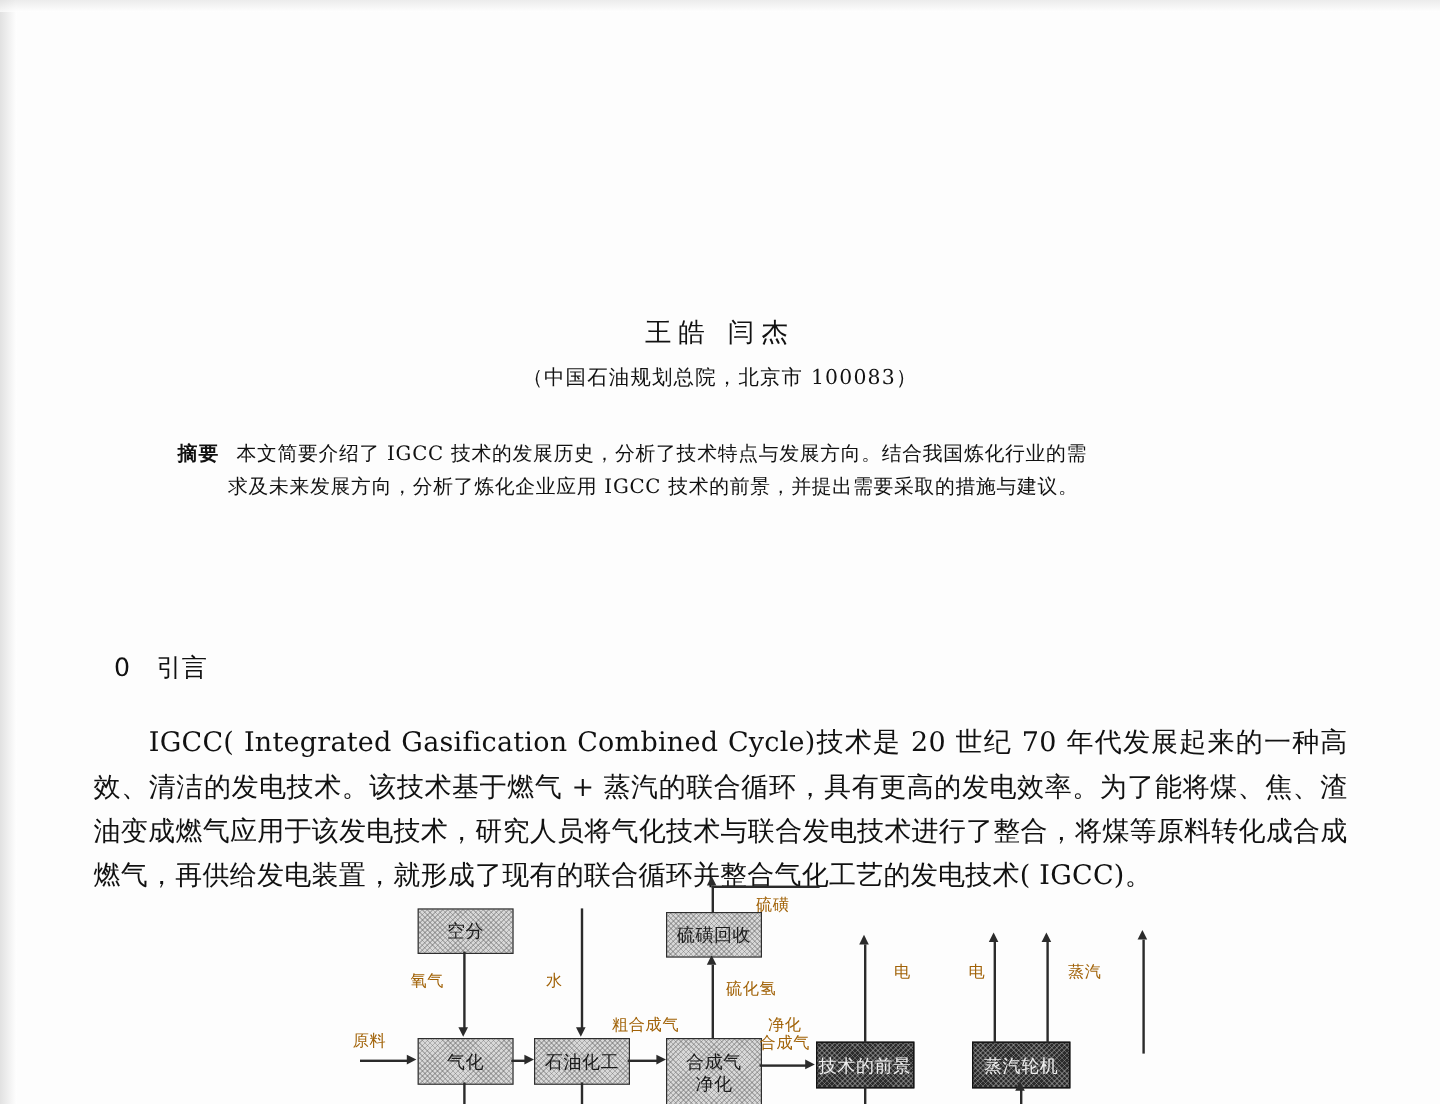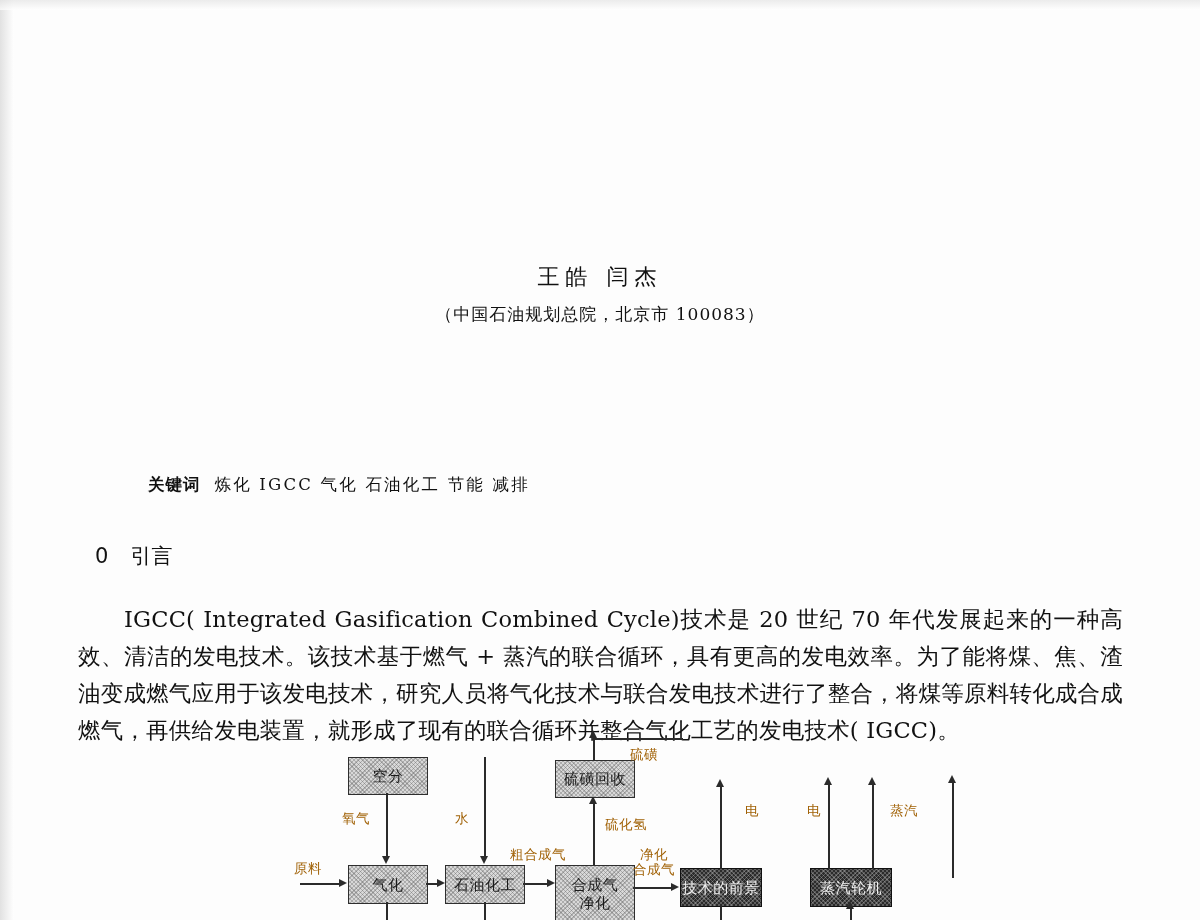--- a/index.html
+++ b/index.html
@@ -194,24 +194,25 @@
 <body>
 
 <div class="page">
   <div class="scan-edge-left"></div>
   <div class="scan-edge-top"></div>
 
 
   <div class="authors">王皓    闫杰</div>
   <div class="affiliation">（中国石油规划总院，北京市 100083）</div>
 
-
-  <div class="keywords-block">
-    <span class="keywords-label">关键词</span><span>炼化 IGCC 气化 石油化工 节能 减排</span>
+  <div class="abstract-block">
+    <span class="abstract-label">摘要</span><span>本文简要介绍了 IGCC 技术的发展历史，分析了技术特点与发展方向。结合我国炼化行业的需</span>
+    <span class="abstract-line-2">求及未来发展方向，分析了炼化企业应用 IGCC 技术的前景，并提出需要采取的措施与建议。</span>
   </div>
+
 
   <div class="section-heading">
     <span class="num">0</span><span>引言</span>
   </div>
 
   <p class="body-text">IGCC( Integrated Gasification Combined Cycle)技术是 20 世纪 70 年代发展起来的一种高效、清洁的发电技术。该技术基于燃气 + 蒸汽的联合循环，具有更高的发电效率。为了能将煤、焦、渣油变成燃气应用于该发电技术，研究人员将气化技术与联合发电技术进行了整合，将煤等原料转化成合成燃气，再供给发电装置，就形成了现有的联合循环并整合气化工艺的发电技术( IGCC)。</p>
 
   <div class="diagram">
 
     <div class="dbox" style="left:68px; top:22px; width:78px; height:36px;">空分</div>

